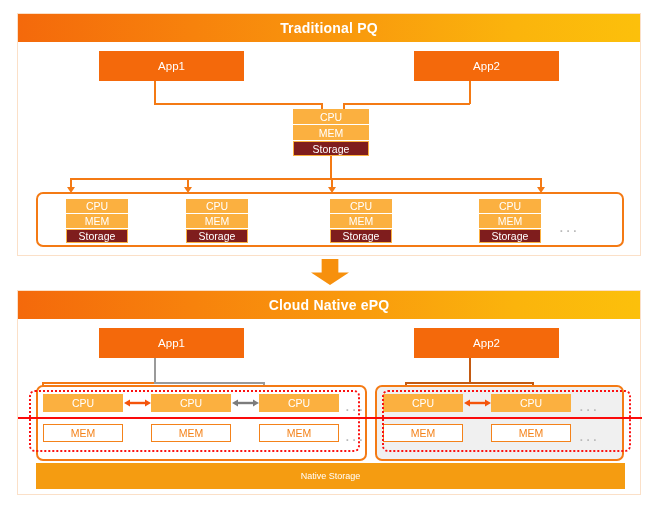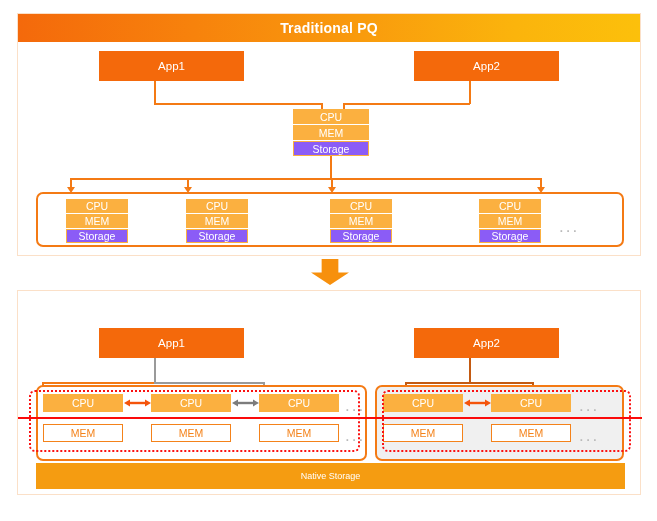--- a/index.html
+++ b/index.html
@@ -41,21 +41,21 @@
 
   .res-box{
     position:absolute;
     background:#fbb040;
     color:#ffffff;
     font-size:10.5px;
     display:flex;align-items:center;justify-content:center;
     box-sizing:border-box;
     border:1px solid #fbb040;
   }
-  .res-box.storage{background:#8b5cf6;}
+  .res-box.storage{background:#7f1d1d;}
 
   .node-group{
     position:absolute;
     border:2px solid #f47a14;
     border-radius:7px;
     box-sizing:border-box;
     background:#ffffff;
   }
 
   .dots{
@@ -223,20 +223,21 @@
     <div class="res-box storage" style="left:461px;top:215px;width:62px;height:14px;">
       <span>Storage</span>
     </div>
 
     <div class="dots" style="left:541px;top:204px;">...</div>
   </div>
 
   <div class="big-arrow" style="left:311px;top:259px;"></div>
 
   <div class="panel" style="left:17px;top:290px;width:624px;height:205px;">
+    <div class="panel-header">Cloud Native ePQ</div>
 
     <div class="app-box" style="left:81px;top:37px;width:145px;height:30px;">
       <span>App1</span>
     </div>
     <div class="app-box" style="left:396px;top:37px;width:145px;height:30px;">
       <span>App2</span>
     </div>
 
     <div class="ln gray" style="left:136px;top:67px;width:1.5px;height:25px;"></div>
     <div class="ln" style="left:24px;top:91px;width:113px;height:1.5px;"></div>

